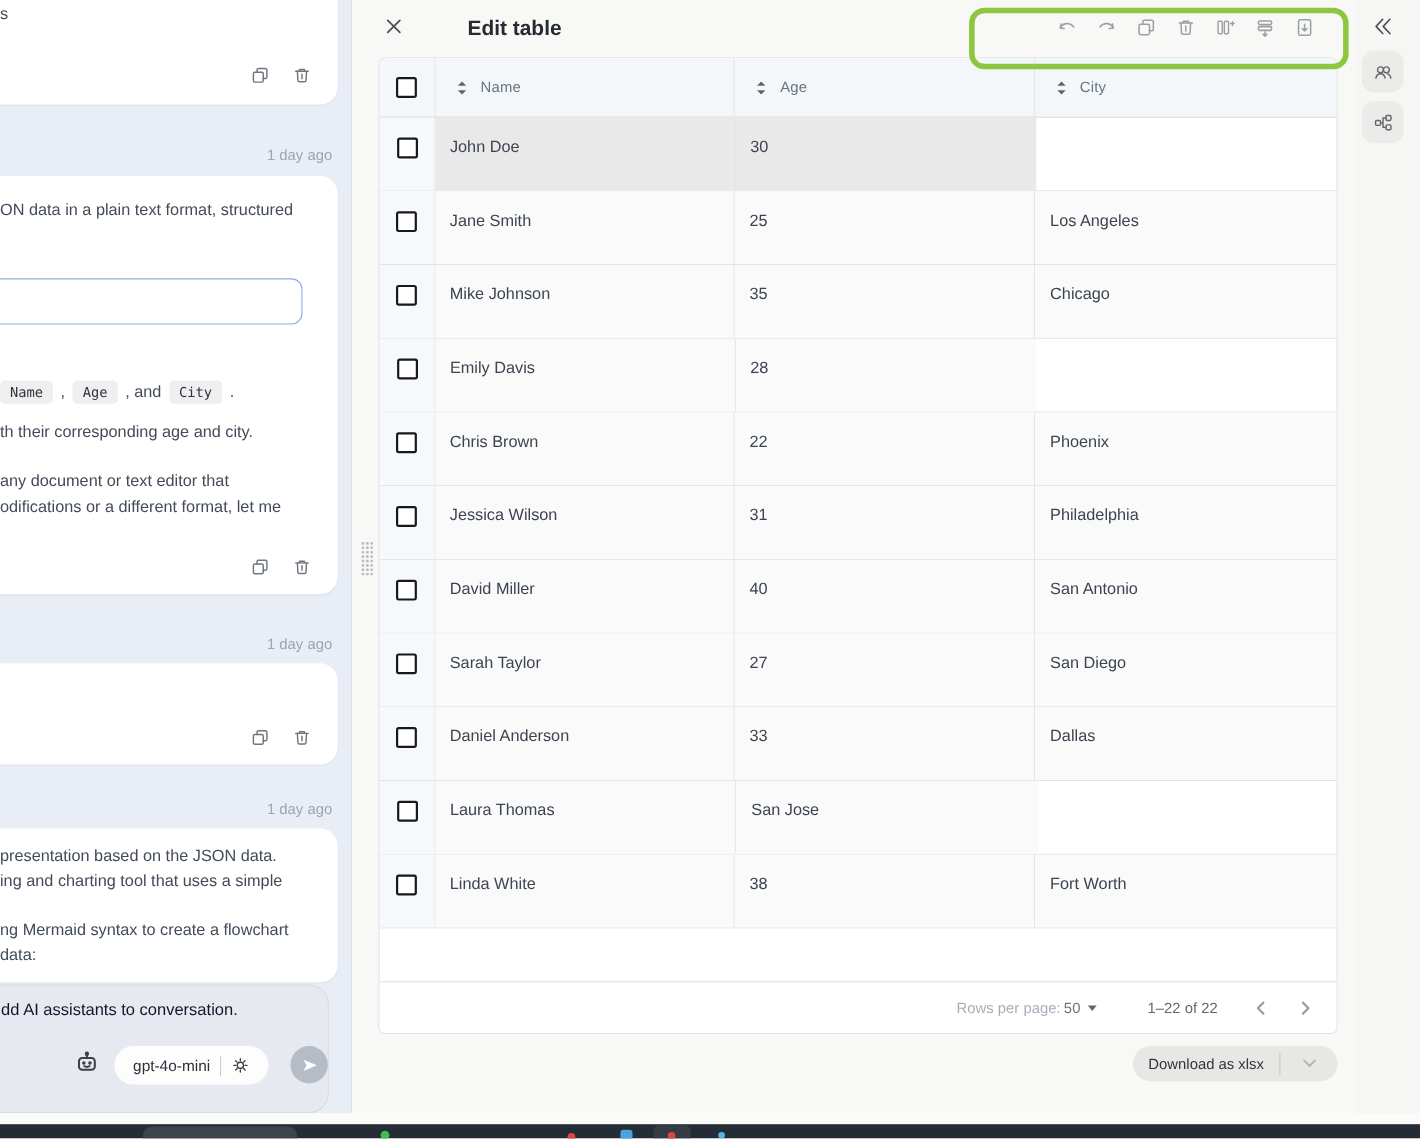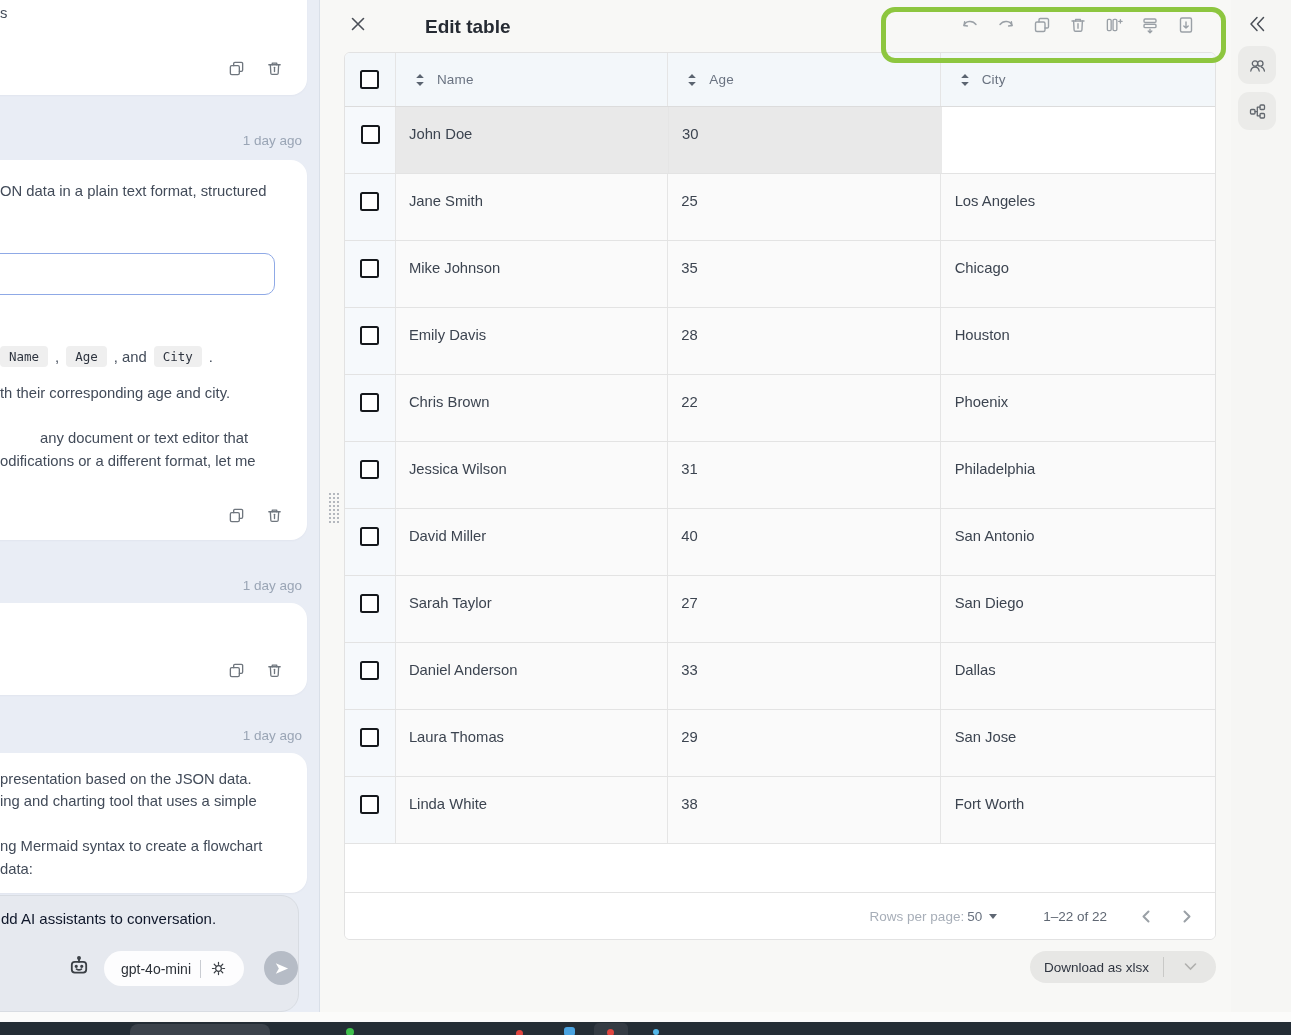--- a/index.html
+++ b/index.html
@@ -137,21 +137,21 @@
       <div class="blue-box" style="top:93px;"></div>
       <div class="chips-row" style="top:186px;">
         <span class="chip">Name</span>
         <span>,</span>
         <span class="chip">Age</span>
         <span>, and</span>
         <span class="chip">City</span>
         <span>.</span>
       </div>
       <div class="card-line" style="top:222px;">th their corresponding age and city.</div>
-      <div class="card-line" style="top:267px;padding-left:40px;">any document or text editor that</div>
+      <div class="card-line" style="top:267px;">any document or text editor that</div>
       <div class="card-line" style="top:290px;">odifications or a different format, let me</div>
       <div class="card-icons" style="bottom:16px;">
         <svg viewBox="0 0 18 18">
             <rect x="2.5" y="6" width="9.5" height="9.5" rx="1.5"></rect>
             <path d="M6 6V3.8A1.3 1.3 0 0 1 7.3 2.5h6.9A1.3 1.3 0 0 1 15.5 3.8v6.9a1.3 1.3 0 0 1-1.3 1.3H12"></path>
           </svg>
         <svg viewBox="0 0 18 18">
             <path d="M3 5h12"></path>
             <path d="M6.6 5V3.4h4.8V5"></path>
             <path d="M4.6 5l.5 9a1.3 1.3 0 0 0 1.3 1.2h5.2a1.3 1.3 0 0 0 1.3-1.2l.5-9"></path>
@@ -332,21 +332,20 @@
       <div class="cell name-cell">Mike Johnson</div>
       <div class="cell age-cell">35</div>
       <div class="cell city-cell">Chicago</div>
     </div>
         <div class="trow">
       <div class="cell check-cell">
         <span class="checkbox"></span>
       </div>
       <div class="cell name-cell">Emily Davis</div>
       <div class="cell age-cell">28</div>
-      <div class="cell city-cell">Houston</div>
     </div>
         <div class="trow">
       <div class="cell check-cell">
         <span class="checkbox"></span>
       </div>
       <div class="cell name-cell">Chris Brown</div>
       <div class="cell age-cell">22</div>
       <div class="cell city-cell">Phoenix</div>
     </div>
         <div class="trow">
@@ -379,21 +378,20 @@
       </div>
       <div class="cell name-cell">Daniel Anderson</div>
       <div class="cell age-cell">33</div>
       <div class="cell city-cell">Dallas</div>
     </div>
         <div class="trow">
       <div class="cell check-cell">
         <span class="checkbox"></span>
       </div>
       <div class="cell name-cell">Laura Thomas</div>
-      <div class="cell age-cell">29</div>
       <div class="cell city-cell">San Jose</div>
     </div>
         <div class="trow">
       <div class="cell check-cell">
         <span class="checkbox"></span>
       </div>
       <div class="cell name-cell">Linda White</div>
       <div class="cell age-cell">38</div>
       <div class="cell city-cell">Fort Worth</div>
     </div>

